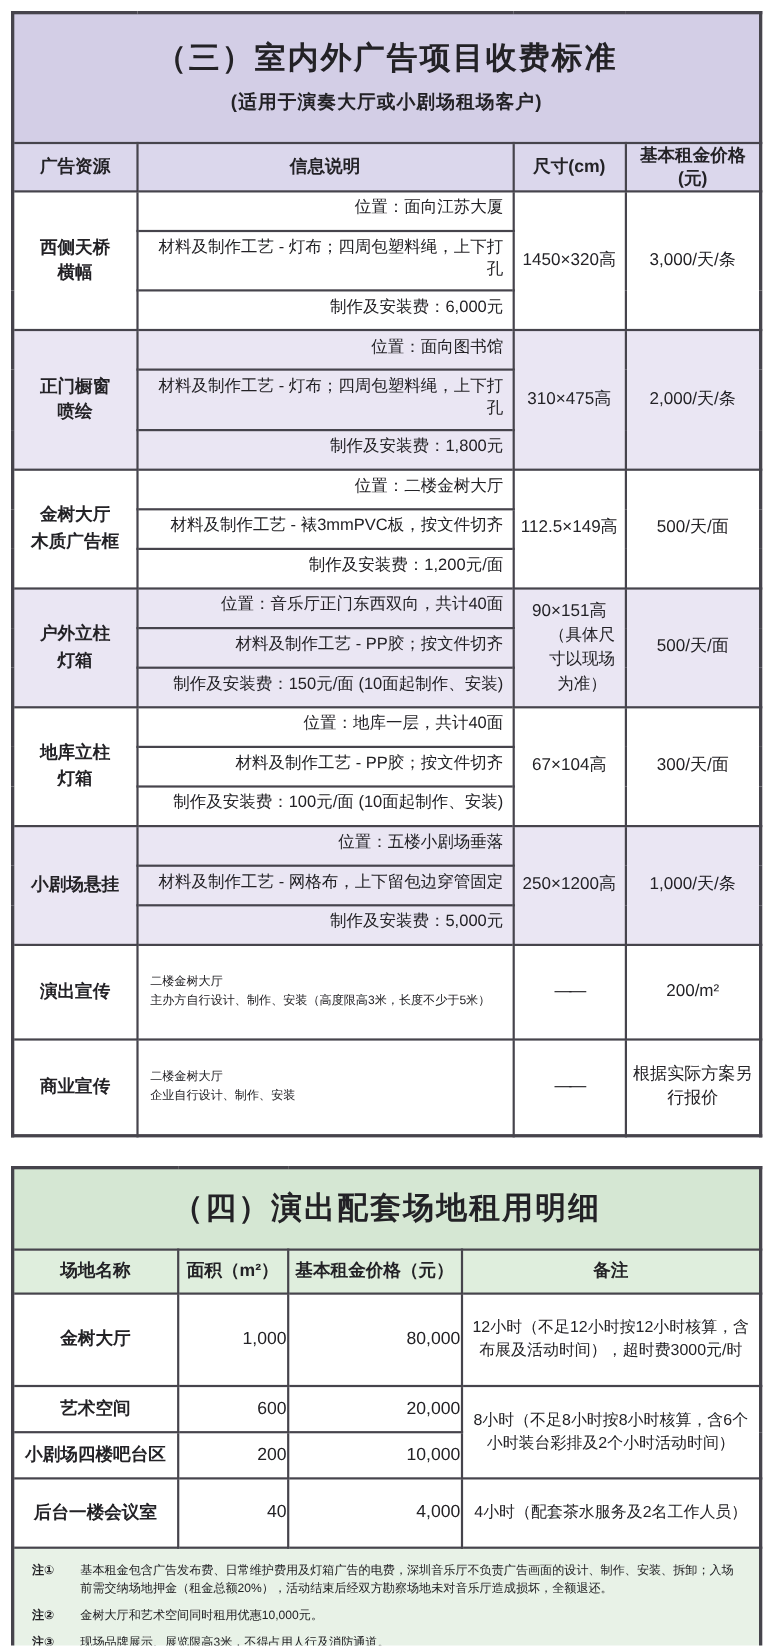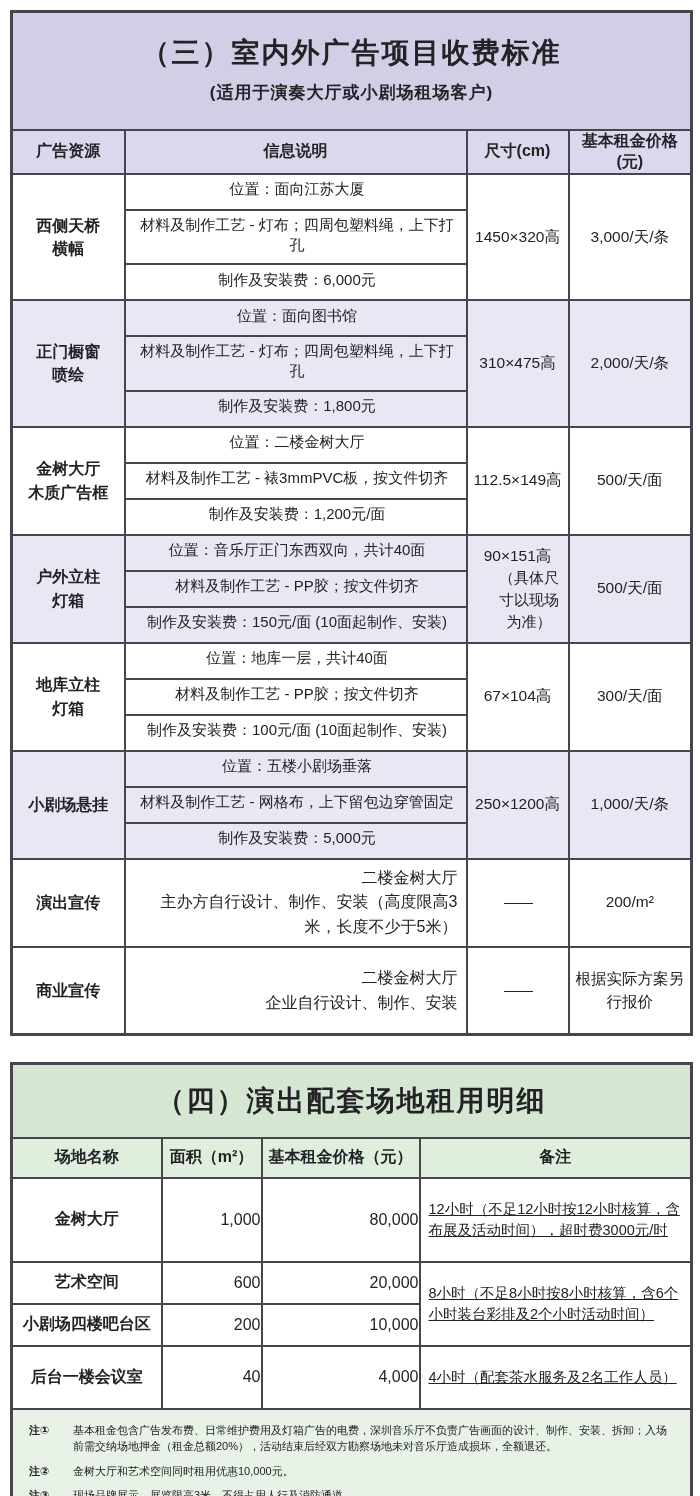--- a/index.html
+++ b/index.html
@@ -27,34 +27,34 @@
   table{border-width:3px;}
   td,th{padding:0;vertical-align:middle;text-align:center;}
 
   
   .title-cell1{background:var(--purple-title-bg);height:118px;}
   .title-cell2{background:var(--green-title-bg);height:74px;}
   .big-title{font-size:28px;font-weight:bold;letter-spacing:2px;line-height:1.1;}
   .sub-title{font-size:17px;font-weight:bold;margin-top:12px;letter-spacing:1px;}
   .t1-head th{background:var(--purple-header-bg);height:38px;font-size:16px;font-weight:bold;}
   .res-cell{font-weight:bold;font-size:16px;line-height:1.45;}
-  .info-cell{text-align:center;padding:4px 8px 8px 11px;font-size:15px;height:36px;line-height:1.35;}
-  .info-cell-multi{text-align:right;padding:6px 8px 6px 11px;font-size:16px;line-height:1.55;}
+  .info-cell{text-align:right;padding:4px 8px 8px 11px;font-size:15px;height:36px;line-height:1.35;}
+  .info-cell-multi{text-align:left;padding:6px 8px 6px 11px;font-size:11px;line-height:1.55;}
   .size-cell,.price-cell{font-size:15.5px;line-height:1.45;padding:2px 3px;}
   .size-note{font-size:15px;margin-left:23px;}
   .stripe td{background:var(--purple-stripe-bg);}
   .row7 td{height:86px;}
   .row8 td{height:88px;}
   .dash{letter-spacing:-2px;}
 
   
   .t2-head th{background:var(--green-header-bg);height:40px;font-size:16px;font-weight:bold;}
   .venue-cell{font-weight:bold;font-size:16px;}
   .num-cell{font-size:16px;text-align:right;}
-  .remark-cell{text-align:left;font-size:14.5px;line-height:1.45;padding:20px 8px;text-decoration:underline;}
+  .remark-cell{text-align:center;font-size:14.5px;line-height:1.45;padding:20px 8px;}
   .t2-r1 td{height:62px;}
   .t2-r td{height:42px;}
   .notes-cell{background:var(--notes-bg);text-align:left;padding:12px 14px 10px 16px;}
   .note-row{display:flex;margin-bottom:8px;font-size:11px;line-height:1.5;}
   .note-row:last-child{margin-bottom:2px;}
   .note-label{font-weight:bold;flex:0 0 44px;}
   .note-text{flex:1;padding-right:4px;}
 </style>
 </head>
 <body>

